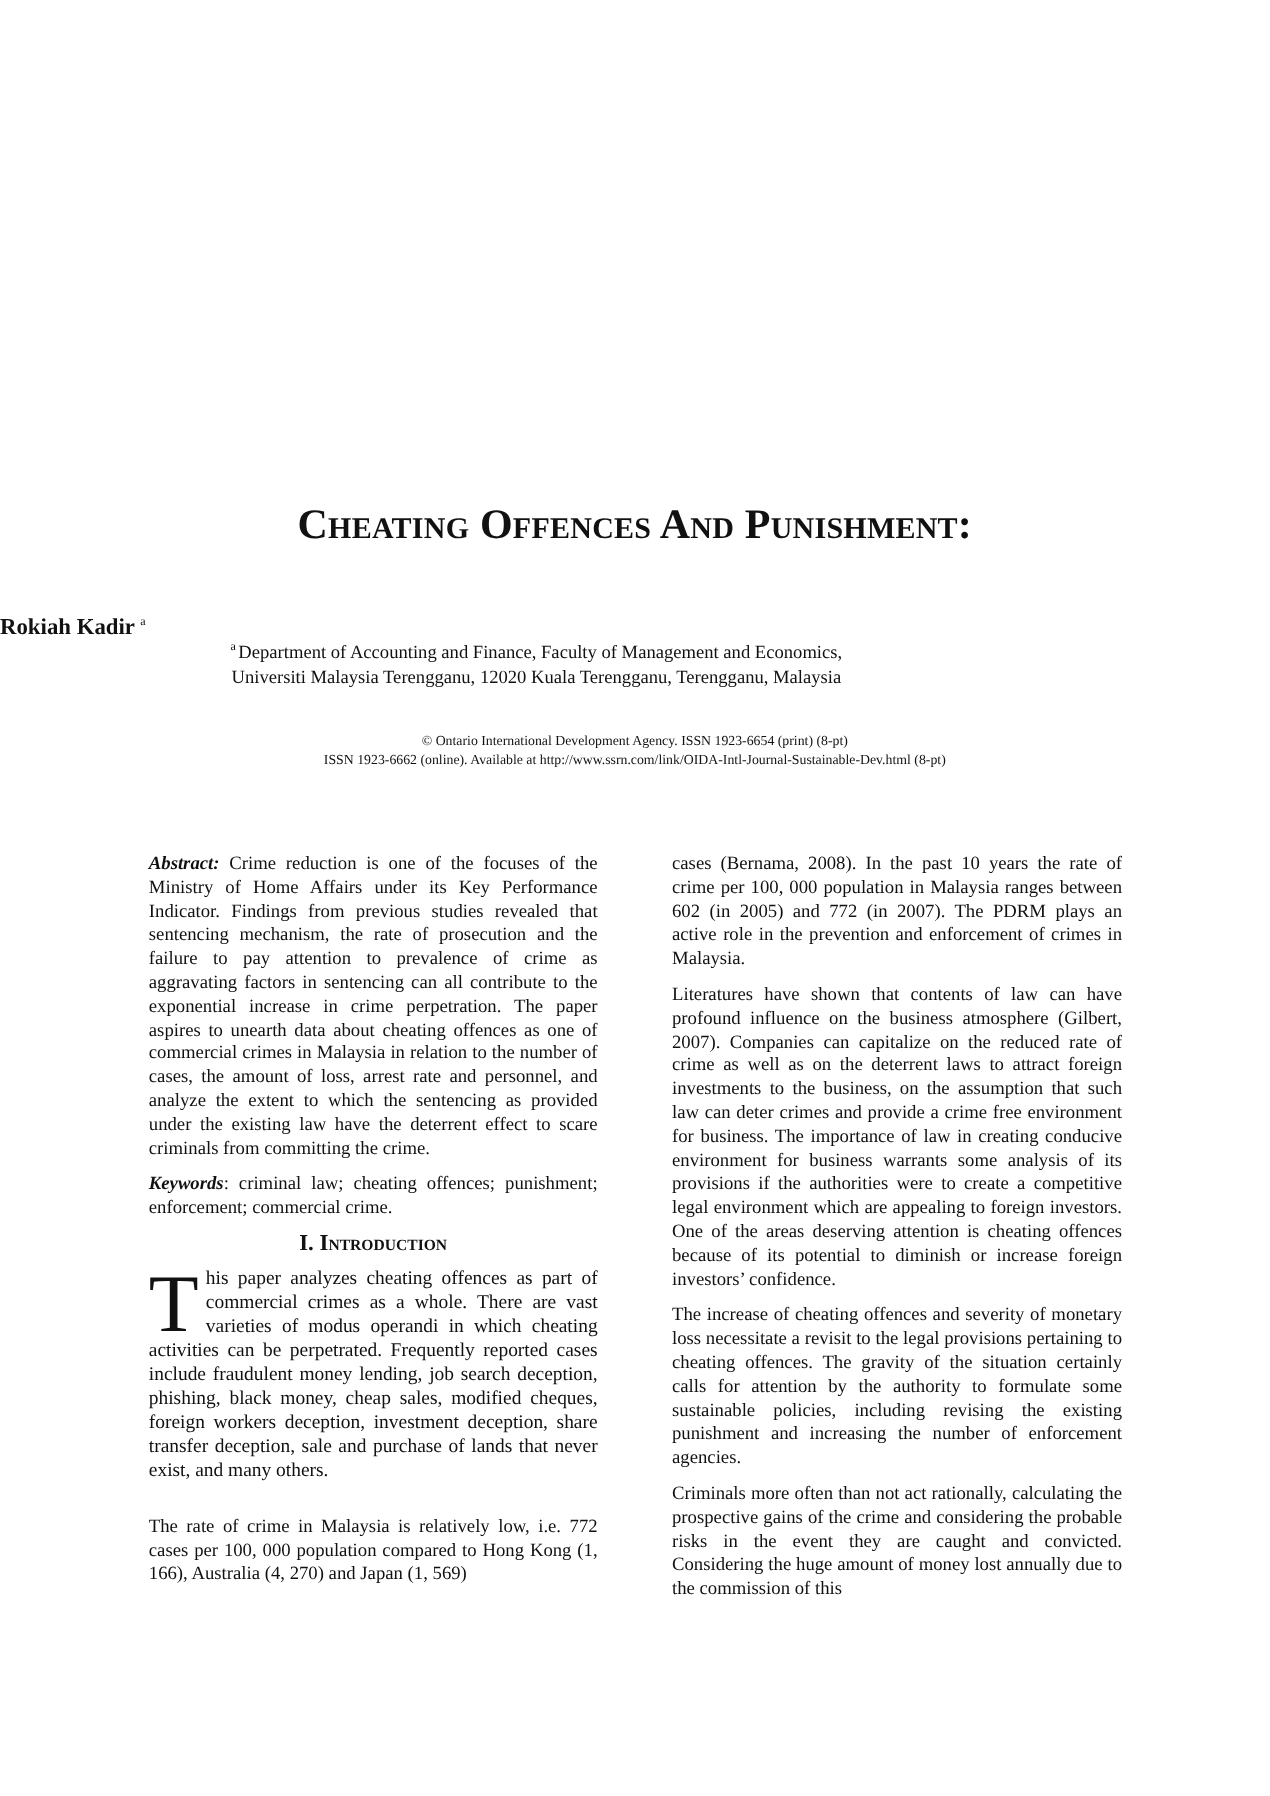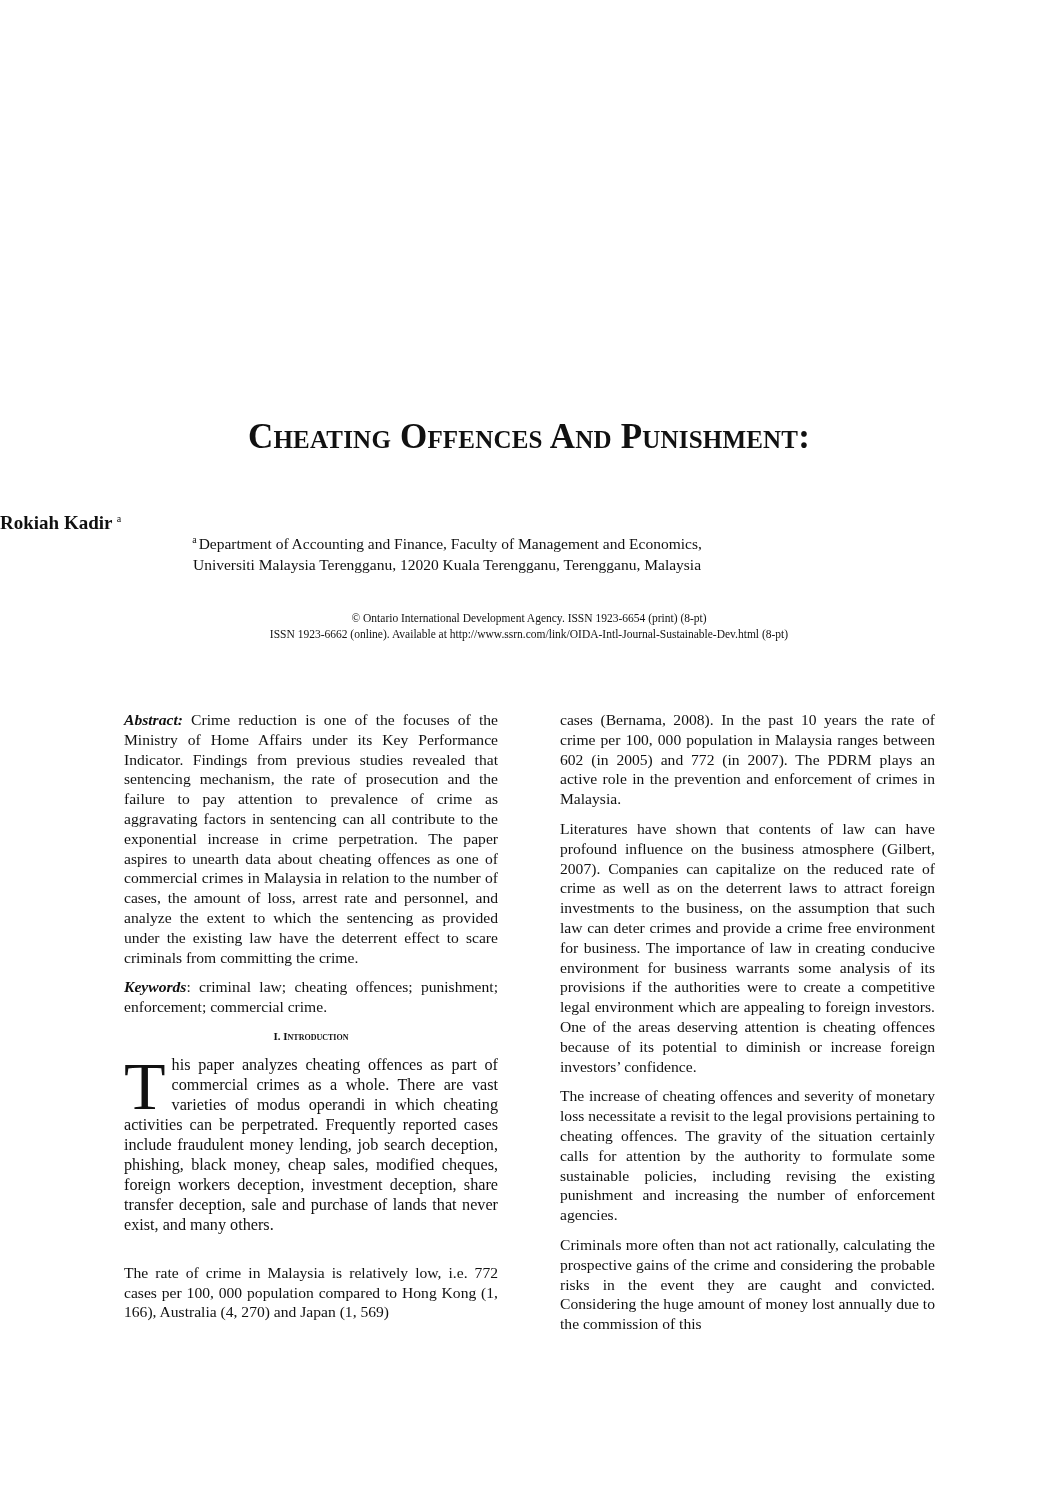--- a/index.html
+++ b/index.html
@@ -12,21 +12,21 @@
     .author sup, .affil sup { font-size: 10px; font-weight: normal; vertical-align: super; margin-right: 2px; }
     .affil { position: absolute; left: 0; width: 894px; top: 530px; text-align: center;
       font-size: 15.5px; line-height: 20.5px; }
     .copyright { position: absolute; left: 0; width: 1058px; top: 610px; text-align: center;
       font-size: 11.5px; line-height: 16px; }
     .col { position: absolute; top: 683px; font-size: 15.6px; line-height: 19.8px; text-align: justify; margin-top: 27px; }
     .col-left { left: 124px; width: 374px; }
     .col-right { left: 560px; width: 375px; }
     .col p { margin: 0 0 10px 0; }
     .label-bi { font-weight: bold; font-style: italic; }
-    .section-heading { text-align: center; font-weight: bold; font-variant: small-caps; font-size: 11px;
+    .section-heading { text-align: center; font-weight: bold; font-variant: small-caps; font-size: 19px;
       margin: 4px 0 8px 0; }
     .intro { font-size: 16.2px; line-height: 20px; }
     .dropcap { float: left; font-size: 68px; line-height: 54px; margin: 4px 6px 0 0; font-weight: normal; }
     .rate-para { margin-top: 28px !important; }
   </style>
 </head>
 <body>
 
 <div class="title">
   <div>Cheating Offences And Punishment:</div>

